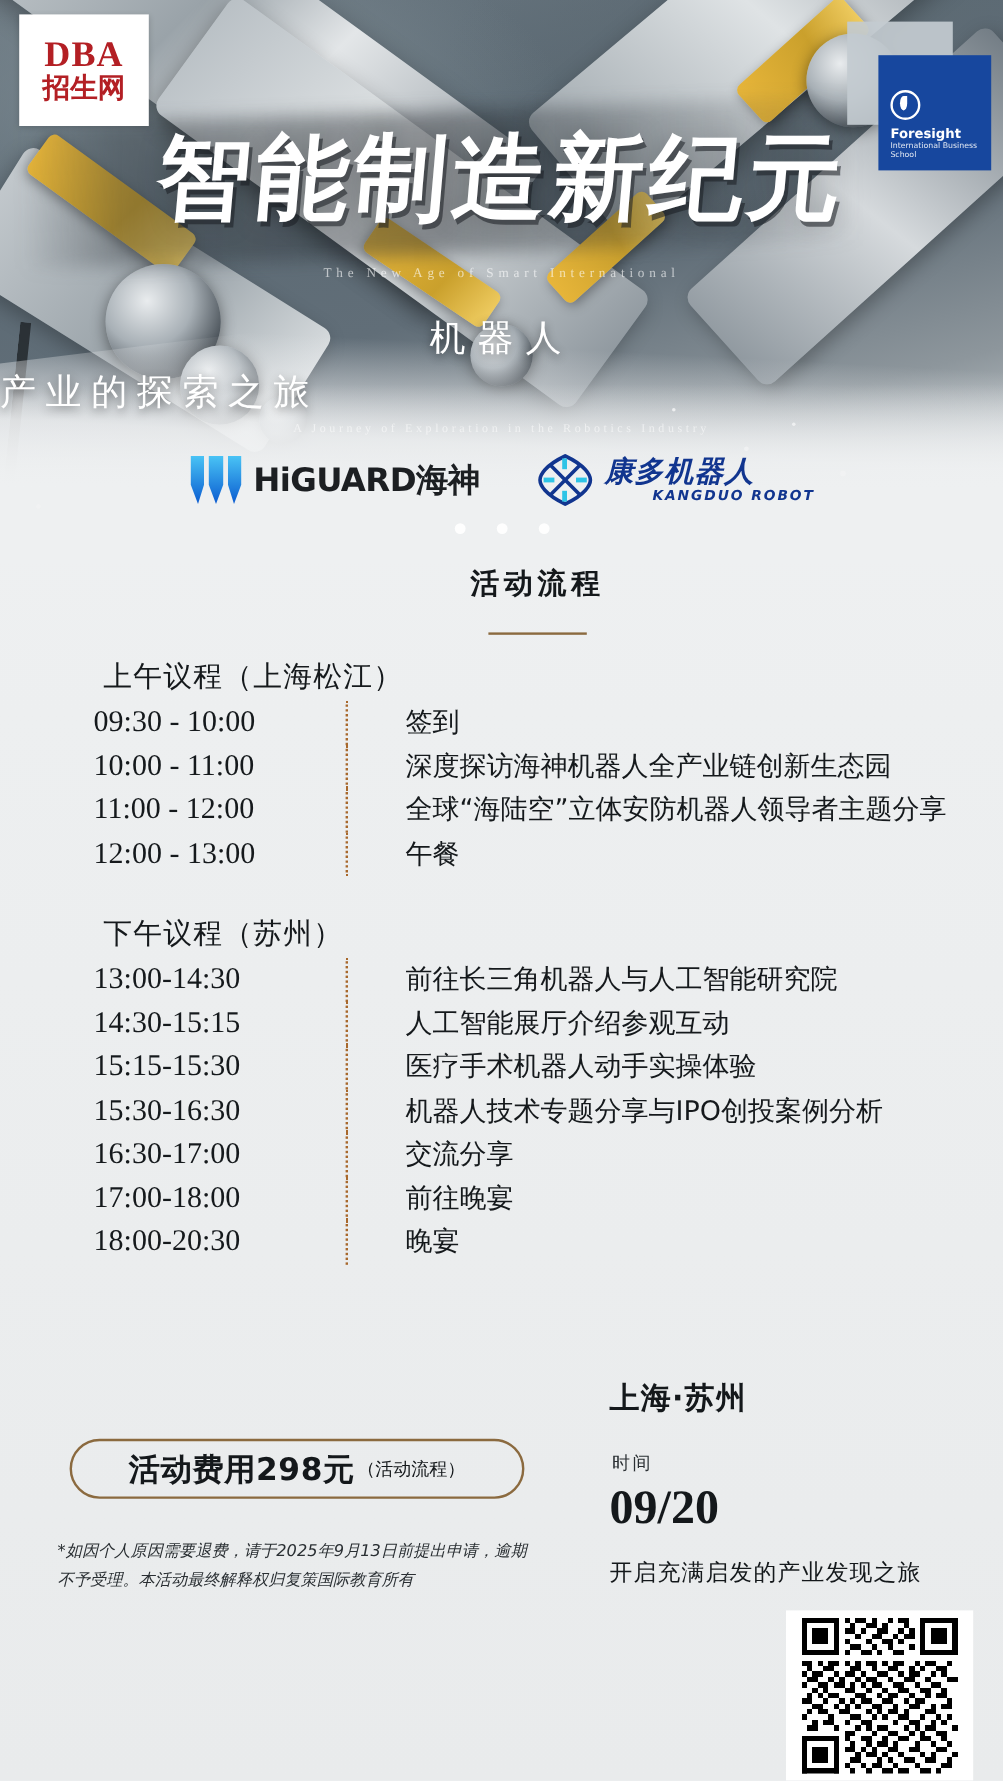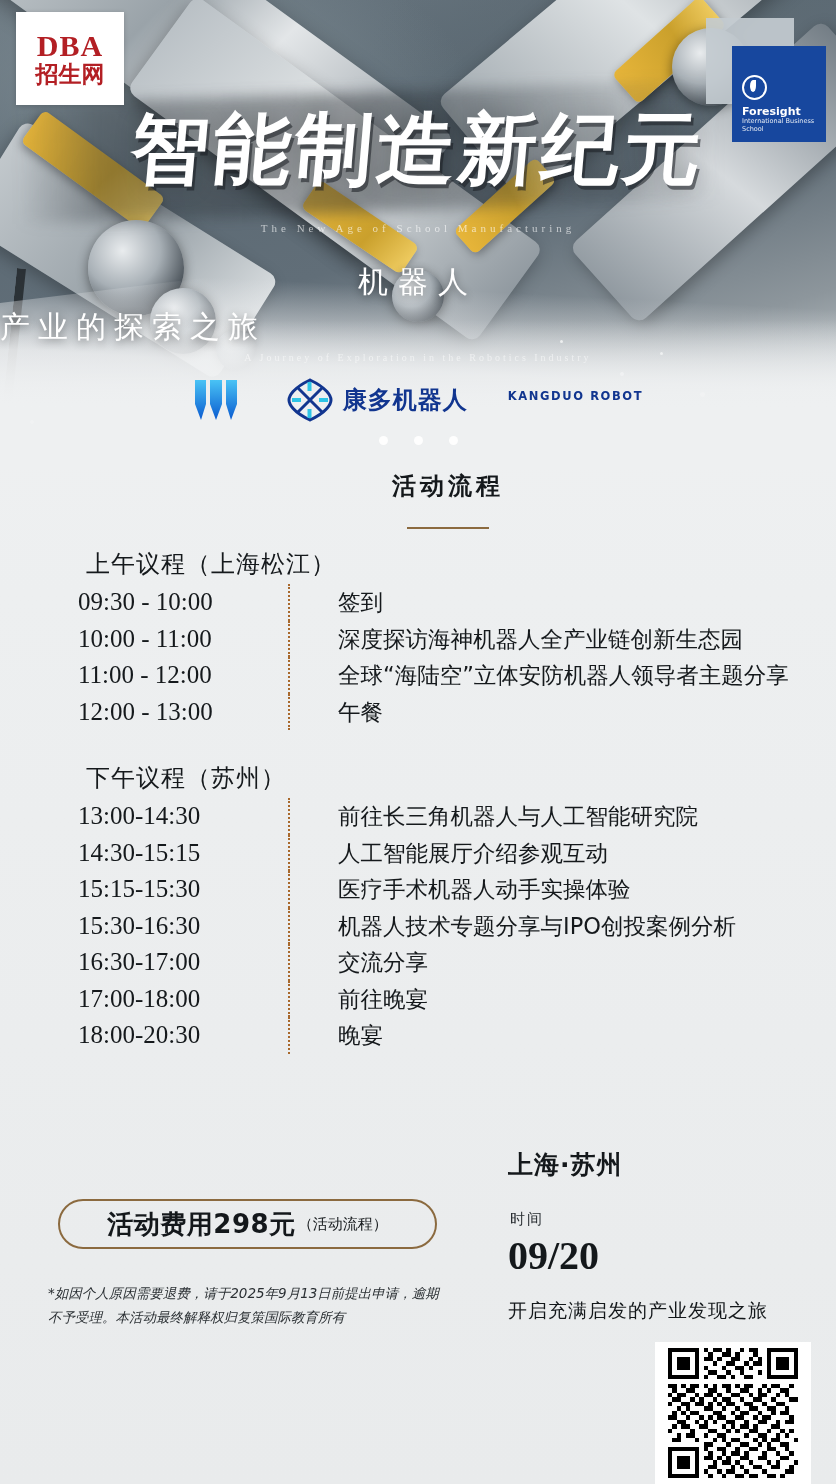--- a/index.html
+++ b/index.html
@@ -107,21 +107,21 @@
      color:rgba(255,255,255,.55);font-size:10px;letter-spacing:3px;
      font-family:"Liberation Serif",serif;}
 
   .brands{position:absolute;left:0;right:0;top:378px;display:flex;align-items:center;
      justify-content:center;gap:46px;}
   .brand{display:flex;align-items:center;gap:8px;}
   .higuard-mark{width:46px;height:44px;position:relative;}
   .higuard-txt{font-family:"DejaVu Sans",sans-serif;font-size:27px;font-weight:700;
      color:#1c1f22;letter-spacing:-.5px;}
   .kangduo-mark{width:50px;height:44px;position:relative;}
-  .kangduo-txt{display:flex;line-height:1;}
+  .kangduo-txt{display:flex;flex-direction:column;line-height:1;font-style:italic;}
   .kangduo-cn{font-family:"DejaVu Sans",sans-serif;font-size:24px;font-weight:700;color:#11358f;letter-spacing:1px;}
   .kangduo-en{font-family:"DejaVu Sans",sans-serif;font-size:11.5px;font-weight:700;color:#11358f;letter-spacing:1.6px;margin-top:3px;padding-left:40px;}
 
   .dots{position:absolute;left:0;right:0;top:436px;display:flex;justify-content:center;gap:26px;}
   .dots i{display:block;width:9px;height:9px;border-radius:50%;background:#ffffff;opacity:.92;}
 
   
   .sec-title{position:absolute;left:0;right:0;top:470px;text-align:center;}
   .sec-title .t{display:inline-block;font-size:24px;font-weight:700;color:#14181b;
      letter-spacing:4px;font-family:"DejaVu Sans",sans-serif;margin-left:60px;}
@@ -197,40 +197,41 @@
     <div class="fore-wrap">
       <div class="fore-grey"></div>
       <div class="fore-blue">
         <div class="fore-mark"></div>
         <div class="fore-name">Foresight</div>
         <div class="fore-sub">International Business School</div>
       </div>
     </div>
 
     <div class="hero-title">智能制造新纪元</div>
-    <div class="hero-title-en">The New Age of School Manufacturing</div>
+    <div class="hero-title-en">The New Age of Smart International</div>
     <div class="hero-sub1">机器人</div>
     <div class="hero-sub2">产业的探索之旅</div>
     <div class="hero-sub-en">A Journey of Exploration in the Robotics Industry</div>
 
     <div class="brands">
       <div class="brand">
         <span class="higuard-mark">
           <svg width="46" height="44" viewBox="0 0 46 44">
             <defs>
               <linearGradient id="hg" x1="0" y1="0" x2="0" y2="1">
                 <stop offset="0" stop-color="#49c3f5"></stop>
                   <stop offset="1" stop-color="#0a5bd0"></stop>
               </linearGradient>
             </defs>
             <path d="M2 2 L13 2 L13 26 L8 42 L2 26 Z" fill="url(#hg)"></path>
             <path d="M17 2 L29 2 L29 26 L23 42 L17 26 Z" fill="url(#hg)"></path>
             <path d="M33 2 L44 2 L44 26 L38 42 L33 26 Z" fill="url(#hg)"></path>
           </svg>
         </span>
+        <span class="higuard-txt">HiGUARD海神</span>
       </div>
 
       <div class="brand">
         <span class="kangduo-mark">
           <svg width="50" height="44" viewBox="0 0 50 44">
             <path d="M25 2 C8 10 4 18 4 22 C4 26 8 34 25 42 C42 34 46 26 46 22 C46 18 42 10 25 2 Z" fill="none" stroke="#11358f" stroke-width="3"></path>
             <path d="M13 10 L37 34 M37 10 L13 34" stroke="#11358f" stroke-width="3" fill="none"></path>
             <rect x="22.5" y="4" width="4" height="9" fill="#2ec4e6"></rect>
             <rect x="22.5" y="31" width="4" height="9" fill="#2ec4e6"></rect>
             <rect x="7" y="20" width="9" height="4" fill="#2ec4e6"></rect>

